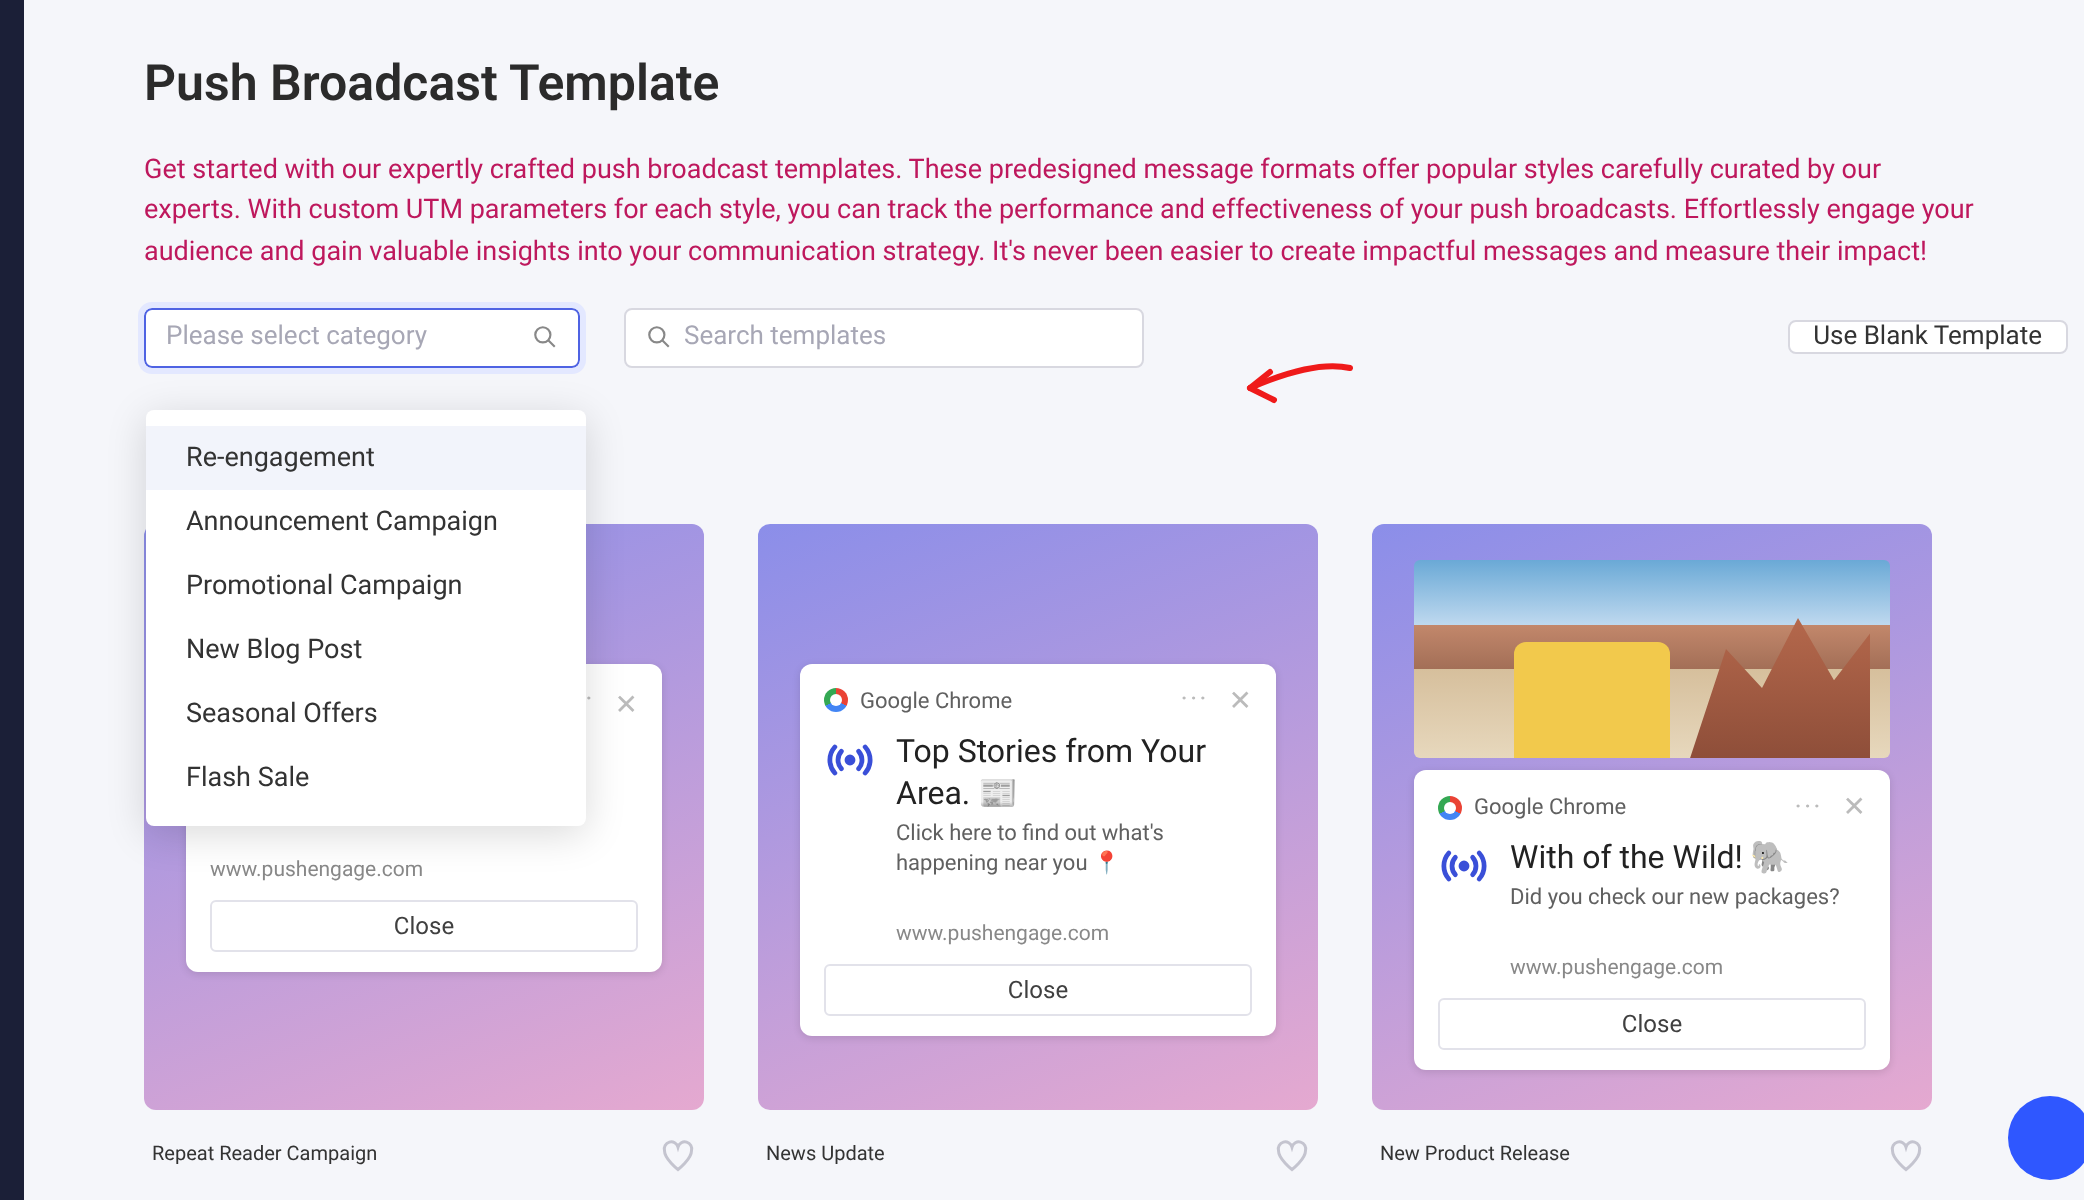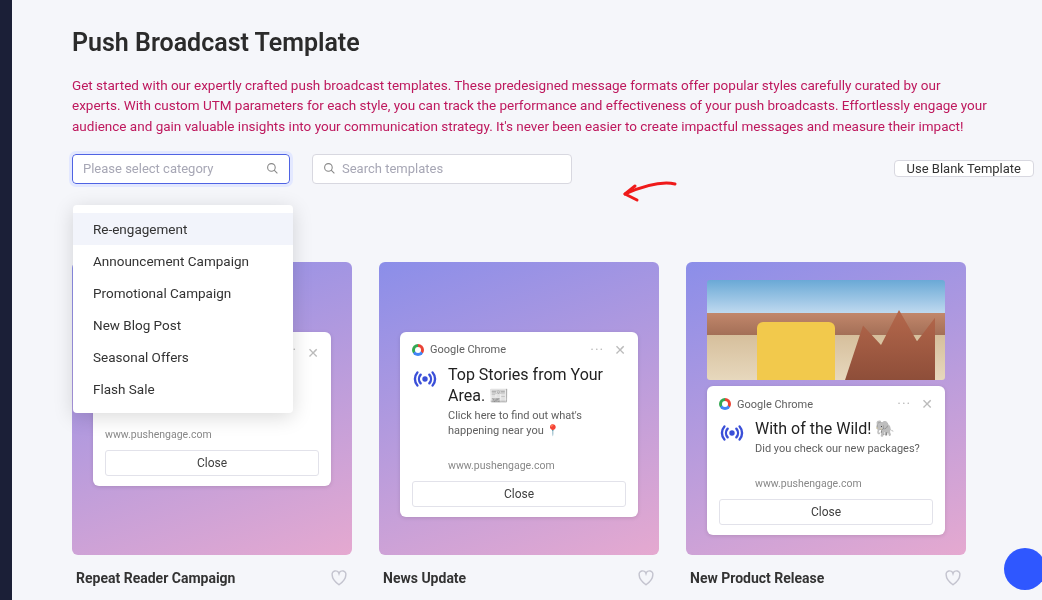--- a/index.html
+++ b/index.html
@@ -40,21 +40,21 @@
   .notif-head .dots { margin-left:auto; color:#bbb; font-size:14px; letter-spacing:1px; }
   .notif-head .x { color:#bbb; font-size:14px; margin-left:4px; cursor:pointer; }
   .notif-body { display:flex; gap:10px; }
   .signal-icon { width:26px; height:26px; flex-shrink:0; margin-top:2px; }
   .nb-text { font-size:11px; line-height:1.35; }
   .nb-title { font-weight:400; font-size:16px; color:#222; margin-bottom:2px; }
   .nb-msg { color:#606060; }
   .nb-site { color:#888; font-size:10.5px; margin-top:20px; }
   .close-btn { margin-top:8px; width:100%; height:26px; font-size:12px; color:#404040; background:#fff; border:1px solid #e2e2ea; border-radius:3px; cursor:pointer; }
   .card-footer { display:flex; align-items:center; padding:14px 4px 0 4px; }
-  .card-title { font-size:14px; font-weight:700; color:#333; }
+  .card-title { font-size:10px; font-weight:400; color:#333; }
   .heart { margin-left:auto; color:#c4c4cf; }
   
   .chat-fab { position:absolute; right:-4px; bottom:10px; width:42px; height:42px; border-radius:50%; background:#2f57ff; }
 </style>
 </head>
 <body>
 
 <div class="left-rail"></div>
 
 <div class="page">

